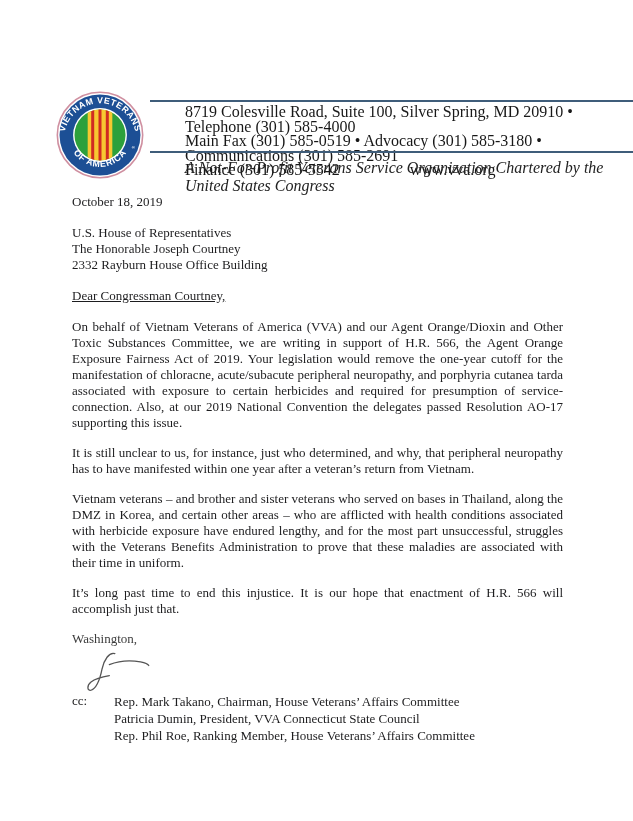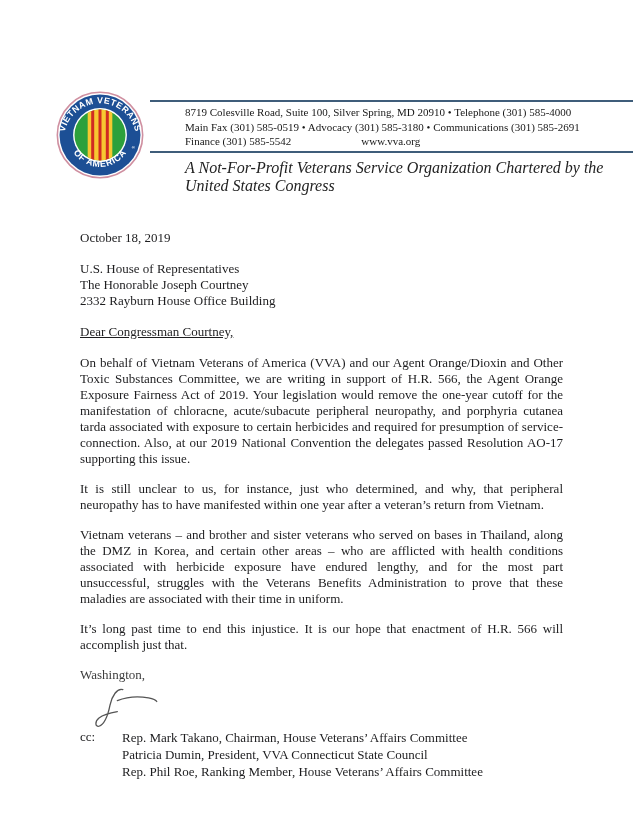--- a/index.html
+++ b/index.html
@@ -12,32 +12,32 @@
     color:#1d1d1f;
     overflow:hidden;
   }
   
   .logo{position:absolute;left:56px;top:91px;width:88px;height:88px;}
   .rule{position:absolute;left:150px;right:0;height:2px;background:#3f5d7a;}
   .rule-top{top:100px;}
   .rule-bottom{top:151px;}
   .contact{
     position:absolute;left:185px;top:105px;right:10px;
-    font-size:11px;line-height:14.5px;color:#181818;
+    font-size:16px;line-height:14.5px;color:#181818;
   }
   .contact-line3{display:flex;text-align:center;}
   .contact-line3 .vva-url{margin-left:70px;}
   .tagline{
     position:absolute;left:185px;top:159px;
     font-size:16px;font-style:italic;color:#222;
   }
   
   .letter-body{
-    position:absolute;left:80px;right:70px;top:194px;
-    font-size:13px;line-height:16px;margin-top:36px;
+    position:absolute;left:72px;right:70px;top:194px;
+    font-size:13px;line-height:16px;
   }
   .date{margin-bottom:15px;}
   .recipient{margin-bottom:15px;}
   .salutation{margin-bottom:15px;text-decoration:underline;}
   .para{margin:0 0 14px 0;text-align:justify;}
   .closing{color:#3c3c3c;margin-bottom:2px;}
   .signature{display:block;margin:0 0 0 6px;}
   .signer-title{margin-bottom:13px;}
   .cc-block{display:flex;}
   .cc-label{width:42px;flex:0 0 42px;}

